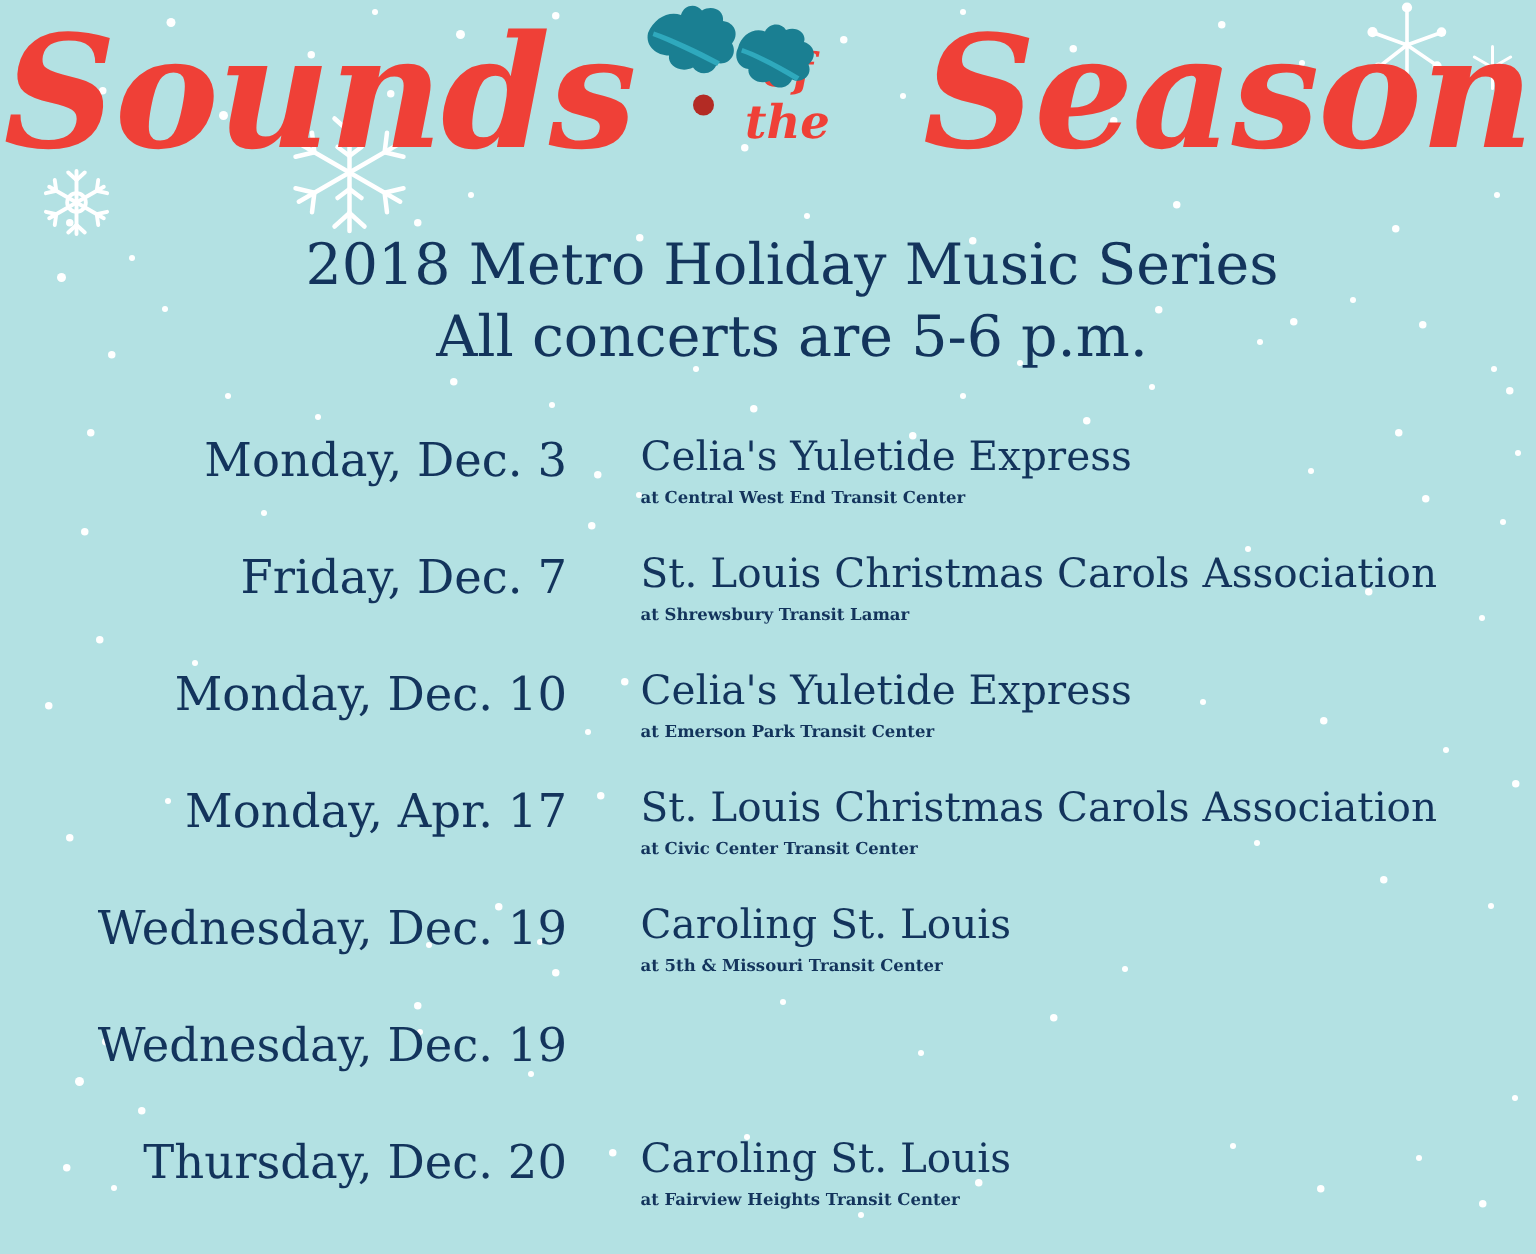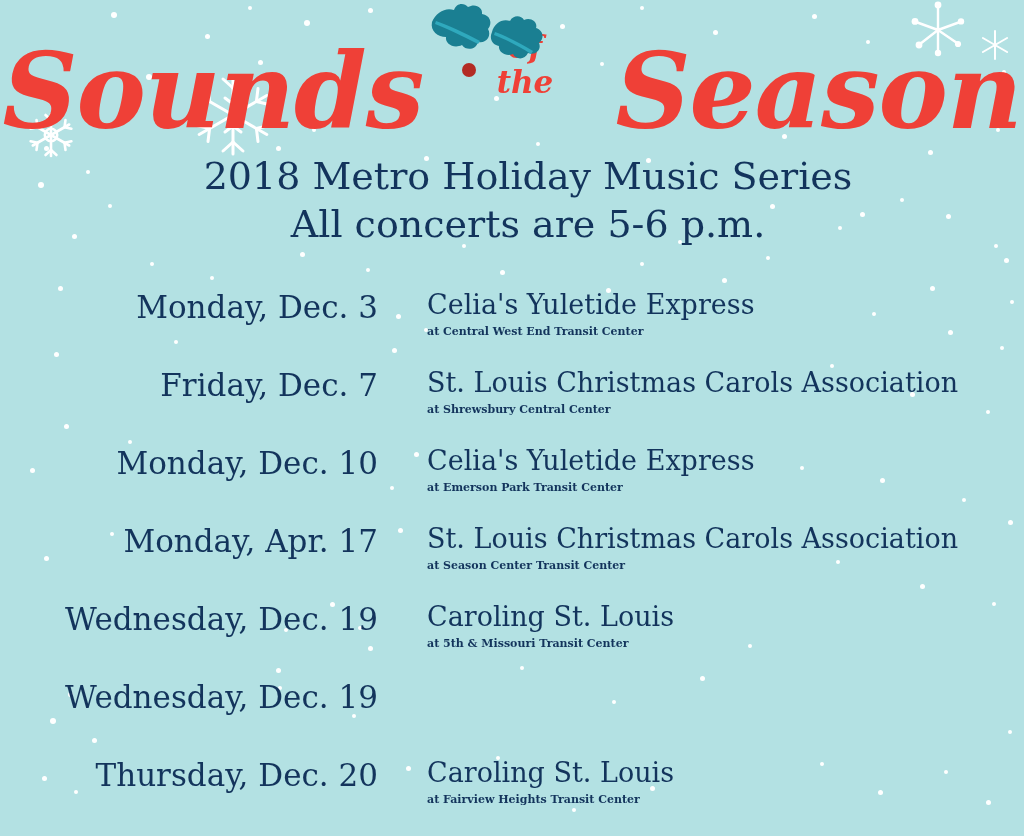--- a/index.html
+++ b/index.html
@@ -54,21 +54,20 @@
     width: 1024px;
     text-align: center;
     font-family: "DejaVu Serif", "Liberation Serif", serif;
     font-style: italic;
     font-weight: bold;
     font-size: 104px;
     line-height: 112px;
     color: #ef4037;
     letter-spacing: -1px;
     white-space: nowrap;
-    margin-top: 30px;
   }
   #title-word-sounds { margin-right: 96px; }
   #title-word-season { margin-left: 96px; }
 
   #title-ofthe {
     position: absolute;
     left: 470px;
     top: 30px;
     width: 110px;
     text-align: center;
@@ -379,37 +378,37 @@
       <div class="event-info">
         <span class="event-title">Celia's Yuletide Express</span>
         <span class="event-venue">at Central West End Transit Center</span>
       </div>
     </div>
 
     <div class="event-row">
       <div class="event-date">Friday, Dec. 7</div>
       <div class="event-info">
         <span class="event-title">St. Louis Christmas Carols Association</span>
-        <span class="event-venue">at Shrewsbury Central Center</span>
+        <span class="event-venue">at Shrewsbury Transit Lamar</span>
       </div>
     </div>
 
     <div class="event-row">
       <div class="event-date">Monday, Dec. 10</div>
       <div class="event-info">
         <span class="event-title">Celia's Yuletide Express</span>
         <span class="event-venue">at Emerson Park Transit Center</span>
       </div>
     </div>
 
     <div class="event-row">
       <div class="event-date">Monday, Apr. 17</div>
       <div class="event-info">
         <span class="event-title">St. Louis Christmas Carols Association</span>
-        <span class="event-venue">at Season Center Transit Center</span>
+        <span class="event-venue">at Civic Center Transit Center</span>
       </div>
     </div>
 
     <div class="event-row">
       <div class="event-date">Wednesday, Dec. 19</div>
       <div class="event-info">
         <span class="event-title">Caroling St. Louis</span>
         <span class="event-venue">at 5th &amp; Missouri Transit Center</span>
       </div>
     </div>

